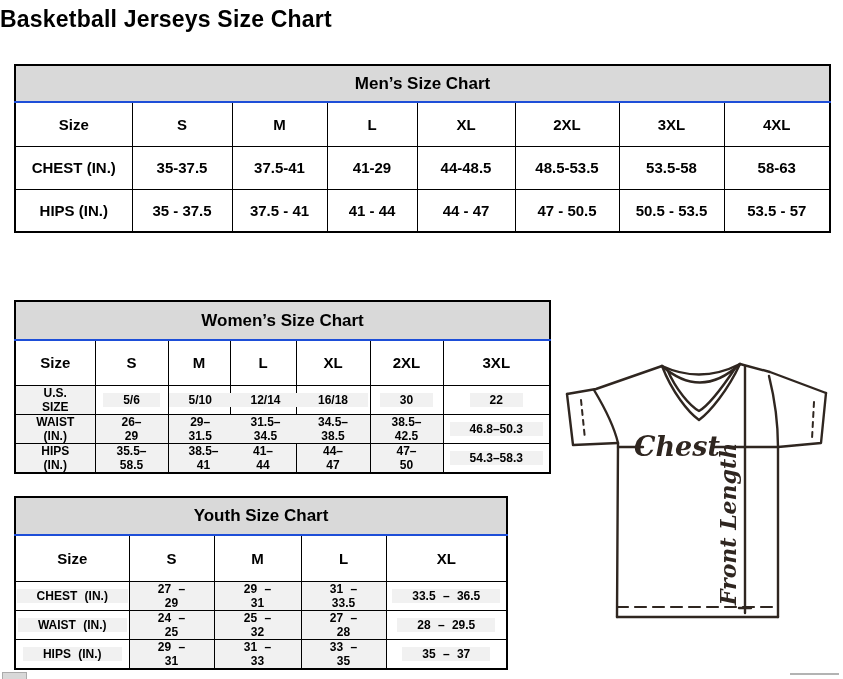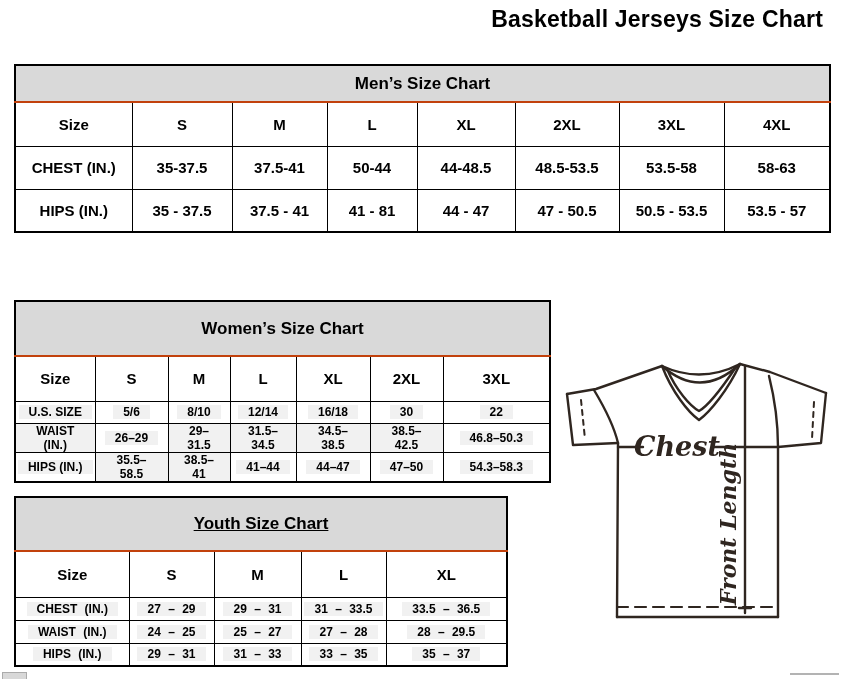--- a/index.html
+++ b/index.html
@@ -2,47 +2,47 @@
 <html><head>
 <meta charset="utf-8">
 <style>
   * { margin:0; padding:0; box-sizing:border-box; }
   html,body { background:#fff; }
   body {
     width:843px; height:679px; position:relative; overflow:hidden;
     font-family:"Liberation Sans", sans-serif; color:#000;
   }
   .page-title {
-    position:absolute; top:6px; left:17px; width:806px; text-align:right;
+    position:absolute; top:6px; left:0; width:806px; text-align:left;
     font-size:23px; font-weight:bold; letter-spacing:0.2px;
   }
   table.chart-table {
     position:absolute; border-collapse:collapse; table-layout:fixed;
     border:2px solid #000; background:#fff;
   }
   table.chart-table td {
     border:1px solid #000; text-align:center; vertical-align:middle;
     font-weight:bold; padding:0;
   }
-  tr.band td { background:#d9d9d9; font-size:17px; border-bottom:2px solid #c2410c; }
+  tr.band td { background:#d9d9d9; font-size:17px; border-bottom:2px solid #1d4ed8; }
   
   table.men tr.band td { height:37px; }
   table.men tr.head td { height:44px; font-size:15px; }
   table.men tr.data td { height:43px; font-size:15px; }
   
-  table.women tr.band td { height:55px; }
+  table.women tr.band td { height:39px; }
   table.women tr.head td { height:45px; font-size:15px; }
   table.women tr.data td { height:22px; font-size:12px; }
   table.women td.rowlabel { font-size:11px; }
   
-  table.youth tr.band td { height:54px;text-decoration:underline; }
+  table.youth tr.band td { height:38px; }
   table.youth tr.head td { height:46px; font-size:15px; }
   table.youth tr.data td { height:23px; font-size:12px; word-spacing:4px; }
   table.youth td.rowlabel { font-size:11px; word-spacing:2px; }
-  .hl { background:#f1f1f1; padding:0 10px; display:inline-block; }
+  .hl { background:#f1f1f1; padding:0 20px; display:inline-block; }
   
   .jersey-wrap { position:absolute; left:556px; top:358px; width:286px; height:266px; }
   
   .frag-left {
     position:absolute; left:2px; top:672px; width:25px; height:10px;
     background:#d8d8d8; border:1px solid #ababab;
   }
   .frag-right {
     position:absolute; left:790px; top:673px; width:49px; height:2px;
     background:#b3b3b3;
@@ -75,31 +75,31 @@
     <td>L</td>
     <td>XL</td>
     <td>2XL</td>
     <td>3XL</td>
     <td>4XL</td>
   </tr>
   <tr class="data">
     <td class="rowlabel">CHEST (IN.)</td>
     <td>35-37.5</td>
     <td>37.5-41</td>
-    <td>50-44</td>
+    <td>41-29</td>
     <td>44-48.5</td>
     <td>48.5-53.5</td>
     <td>53.5-58</td>
     <td>58-63</td>
   </tr>
   <tr class="data">
     <td class="rowlabel">HIPS (IN.)</td>
     <td>35 - 37.5</td>
     <td>37.5 - 41</td>
-    <td>41 - 81</td>
+    <td>41 - 44</td>
     <td>44 - 47</td>
     <td>47 - 50.5</td>
     <td>50.5 - 53.5</td>
     <td>53.5 - 57</td>
   </tr>
 </tbody>
   </table>
 
 <table class="chart-table women" style="left:14px; top:300px; width:535px;">
   <colgroup>
@@ -120,21 +120,21 @@
     <td>S</td>
     <td>M</td>
     <td>L</td>
     <td>XL</td>
     <td>2XL</td>
     <td>3XL</td>
   </tr>
   <tr class="data">
     <td class="rowlabel"><span class="hl">U.S. SIZE</span></td>
     <td><span class="hl">5/6</span></td>
-    <td><span class="hl">8/10</span></td>
+    <td><span class="hl">5/10</span></td>
     <td><span class="hl">12/14</span></td>
     <td><span class="hl">16/18</span></td>
     <td><span class="hl">30</span></td>
     <td><span class="hl">22</span></td>
   </tr>
   <tr class="data">
     <td class="rowlabel"><span class="hl">WAIST (IN.)</span></td>
     <td><span class="hl">26–29</span></td>
     <td><span class="hl">29–31.5</span></td>
     <td><span class="hl">31.5–34.5</span></td>
@@ -176,21 +176,21 @@
   <tr class="data">
     <td class="rowlabel"><span class="hl">CHEST (IN.)</span></td>
     <td><span class="hl">27 – 29</span></td>
     <td><span class="hl">29 – 31</span></td>
     <td><span class="hl">31 – 33.5</span></td>
     <td><span class="hl">33.5 – 36.5</span></td>
   </tr>
   <tr class="data">
     <td class="rowlabel"><span class="hl">WAIST (IN.)</span></td>
     <td><span class="hl">24 – 25</span></td>
-    <td><span class="hl">25 – 27</span></td>
+    <td><span class="hl">25 – 32</span></td>
     <td><span class="hl">27 – 28</span></td>
     <td><span class="hl">28 – 29.5</span></td>
   </tr>
   <tr class="data">
     <td class="rowlabel"><span class="hl">HIPS (IN.)</span></td>
     <td><span class="hl">29 – 31</span></td>
     <td><span class="hl">31 – 33</span></td>
     <td><span class="hl">33 – 35</span></td>
     <td><span class="hl">35 – 37</span></td>
   </tr>

